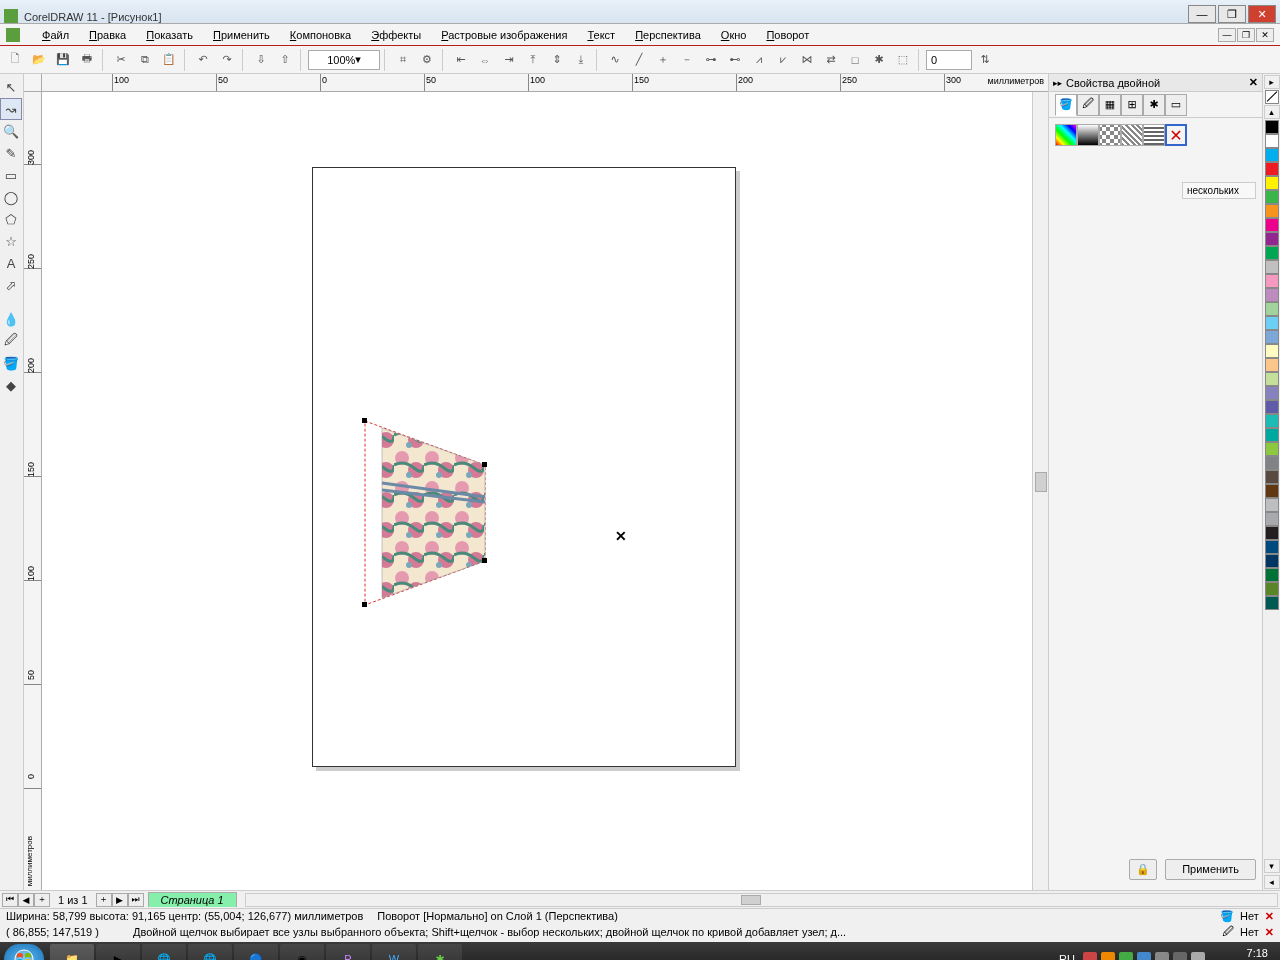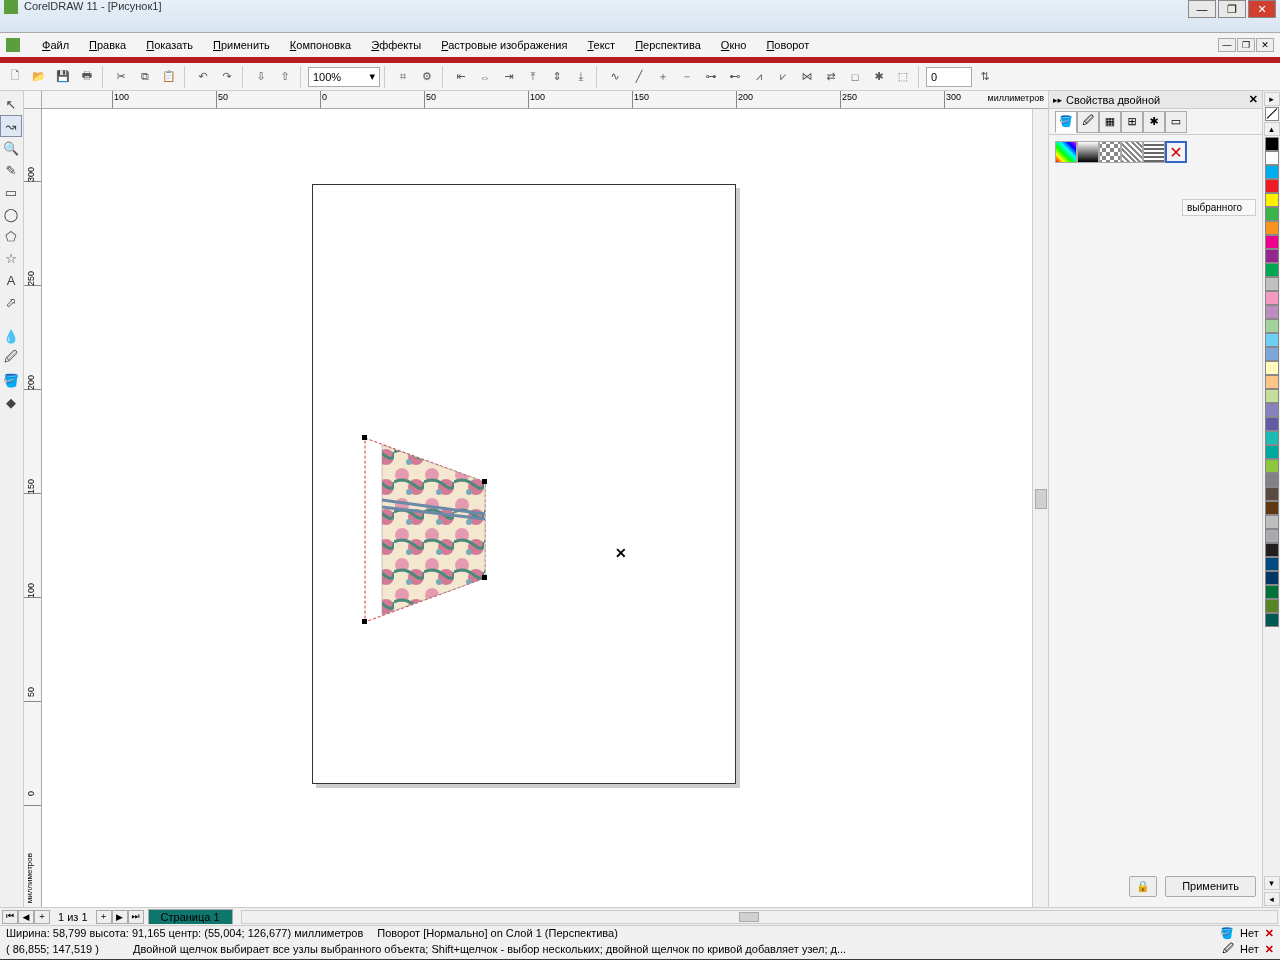--- a/index.html
+++ b/index.html
@@ -1,32 +1,32 @@
 <!DOCTYPE html>
 <html><head>
 <meta charset="utf-8">
 <style>
 * { margin: 0; padding: 0; box-sizing: border-box; font-family: Tahoma, sans-serif; font-size: 11px; }
 body { width: 1280px; height: 960px; background: #f0f0f0; overflow: hidden; position: relative; }
-.titlebar { height: 33px; background: linear-gradient(#e8f0f8,#d8e4f0); display: flex; align-items: flex-start; padding: 0 4px; border-bottom: 1px solid #aaa; }
+.titlebar { height: 24px; background: linear-gradient(#e8f0f8,#d8e4f0); display: flex; align-items: flex-end; padding: 0 4px; border-bottom: 1px solid #aaa; }
 .titlebar .appicon { width: 14px; height: 14px; background: #5a9e3e; margin-right: 6px; }
 .titlebar .title { flex: 1; color: #333; }
 .winbtns { display: flex; gap: 2px; }
 .winbtn { width: 28px; height: 18px; border: 1px solid #888; background: #e8e8e8; display: flex; align-items: center; justify-content: center; cursor: pointer; }
 .winbtn.close { background: #d04030; color: #fff; }
-.menubar { height: 22px; background: #f4f4f4; display: flex; align-items: center; padding: 12px 6px; border-bottom: 6px solid #b91c1c; }
+.menubar { height: 22px; background: #f4f4f4; display: flex; align-items: center; padding: 4px 6px; border-bottom: 1px solid #b91c1c; }
 .menubar .menuicon { width: 14px; height: 14px; background: #5a9e3e; margin-right: 12px; }
 .menuitem { padding: 2px 10px; cursor: pointer; }
 .menuitem:first-letter { text-decoration: underline; }
 .mdibtns { margin-left: auto; display: flex; gap: 1px; }
 .mdibtn { width: 18px; height: 14px; border: 1px solid #aaa; background: #eee; cursor: pointer; display:flex; align-items:center; justify-content:center; font-size:9px;}
 .toolbar { height: 28px; background: #f4f4f4; display: flex; align-items: center; padding: 2px 4px; border-bottom: 1px solid #ccc; gap: 2px; }
 .tbtn { width: 22px; height: 22px; border: 1px solid transparent; display: flex; align-items: center; justify-content: center; cursor: pointer; color:#555;}
 .tsep { width: 4px; height: 22px; border-left: 1px solid #ccc; margin: 0 2px; }
-.zoomsel { width: 72px; height: 20px; border: 1px solid #aaa; background: #fff; padding: 0 4px; display:flex; align-items:center; justify-content:space-between;}
+.zoomsel { width: 72px; height: 20px; border: 1px solid #aaa; background: #fff; padding: 0 4px; display:flex; align-items:center; justify-content:center;}
 .propbox { width: 46px; height: 20px; border: 1px solid #aaa; background: #fff; padding: 0 4px; display:flex; align-items:center;}
 .mainarea { display: flex; height: 816px; }
 .toolbox { width: 24px; background: #f0f0f0; border-right: 1px solid #ccc; display: flex; flex-direction: column; padding-top: 2px; }
 .tool { width: 22px; height: 22px; border: 1px solid transparent; display: flex; align-items: center; justify-content: center; cursor: pointer; font-size:13px; color:#444;}
 .tool.active { border: 1px solid #88a; background: #dde8f4; }
 .rulerarea { flex: 1; display: flex; flex-direction: column; position: relative; background:#fff;}
 .hruler { height: 18px; background: #f4f4f4; border-bottom: 1px solid #aaa; position: relative; margin-left:18px; overflow:hidden; font-size:9px;}
 .hruler .tick { position:absolute; top:0; height:18px; border-left:1px solid #888; }
 .hruler .lbl { position:absolute; top:1px; font-size:9px; }
 .hruler .unit { position:absolute; right:4px; top:2px; font-size:9px; }
@@ -61,21 +61,21 @@
 .dbtn.lock { padding:3px 6px;}
 .fmtbtn { margin:30px 6px 0 auto; width:74px; border:1px solid #ccc; background:#f8f8f8; padding:2px 4px; font-size:10px; overflow:hidden; white-space:nowrap;}
 .palette { width:18px; background:#f0f0f0; border-left:1px solid #ccc; display:flex; flex-direction:column;}
 .palbtn { width:16px; height:14px; border:1px solid #ccc; margin:1px auto; display:flex; align-items:center; justify-content:center; font-size:9px; cursor:pointer;}
 .swatch { width:14px; height:14px; margin:0 auto; border:1px solid #888; cursor:pointer;}
 .swatch.nofill { background:#fff; position:relative;}
 .swatch.nofill::after { content:""; position:absolute; left:-1px; top:5px; width:14px; border-top:1px solid #000; transform:rotate(-45deg);}
 .pagebar { height:18px; background:#f0f0f0; border-top:1px solid #ccc; display:flex; align-items:center; padding:0 2px; position:relative;}
 .pbtn { width:16px; height:14px; border:1px solid #aaa; background:#eee; display:flex; align-items:center; justify-content:center; cursor:pointer; font-size:9px;}
 .pinfo { padding:0 8px; }
-.ptab { background:#0f766e; border:1px solid #aaa; padding:1px 12px; border-bottom:none; margin-left:4px;}
+.ptab { background:#86efac; border:1px solid #aaa; padding:1px 12px; border-bottom:none; margin-left:4px;font-style:italic;}
 .hscroll { flex:1; height:14px; background:#f0f0f0; margin-left:8px; position:relative; border:1px solid #ccc;}
 .hthumb { position:absolute; top:1px; height:10px; background:#d0d0d0; border:1px solid #aaa;}
 .statusbar { height:34px; background:#f0f0f0; border-top:1px solid #ccc; padding:2px 6px; display:flex; flex-direction:column; justify-content:center;}
 .statusrow { display:flex; align-items:center; gap:14px;}
 .statusright { margin-left:auto; display:flex; align-items:center; gap:6px;}
 .taskbar { height:34px; background:linear-gradient(#3a3a3a,#1a1a1a); display:flex; align-items:center; padding:0 4px;}
 .startbtn { width:40px; height:30px; border-radius:20px; background:radial-gradient(#5bc0f8,#1a6bb0); display:flex; align-items:center; justify-content:center; cursor:pointer; margin-right:6px;}
 .tbitem { width:44px; height:30px; background:rgba(255,255,255,0.08); margin-right:2px; display:flex; align-items:center; justify-content:center; cursor:pointer; border-radius:2px;}
 .tray { margin-left:auto; display:flex; align-items:center; color:#fff; gap:8px; padding-right:8px;}
 .trayicons { display:flex; gap:4px;}
@@ -273,21 +273,21 @@
       <div class="dtab">▭</div>
     </div>
     <div class="filltypes">
       <div class="ftype" style="background:linear-gradient(45deg,#f00,#ff0,#0f0,#0ff,#00f,#f0f)"></div>
       <div class="ftype" style="background:linear-gradient(#fff,#000)"></div>
       <div class="ftype" style="background:repeating-conic-gradient(#888 0 25%,#fff 0 50%) 50%/8px 8px"></div>
       <div class="ftype" style="background:repeating-linear-gradient(45deg,#888 0 2px,#fff 2px 4px)"></div>
       <div class="ftype" style="background:repeating-linear-gradient(0deg,#666 0 2px,#fff 2px 4px)"></div>
       <div class="ftype nofill" style="border:2px solid #36c"></div>
     </div>
-    <div class="fmtbtn">выбранного</div>
+    <div class="fmtbtn">нескольких</div>
     <div class="dockerbtns">
       <div class="dbtn lock">🔒</div>
       <div class="dbtn">Применить</div>
     </div>
   </div>
 
   <div class="palette">
     <div class="palbtn">▸</div>
     <div class="swatch nofill"></div>
     <div class="palbtn">▴</div>

